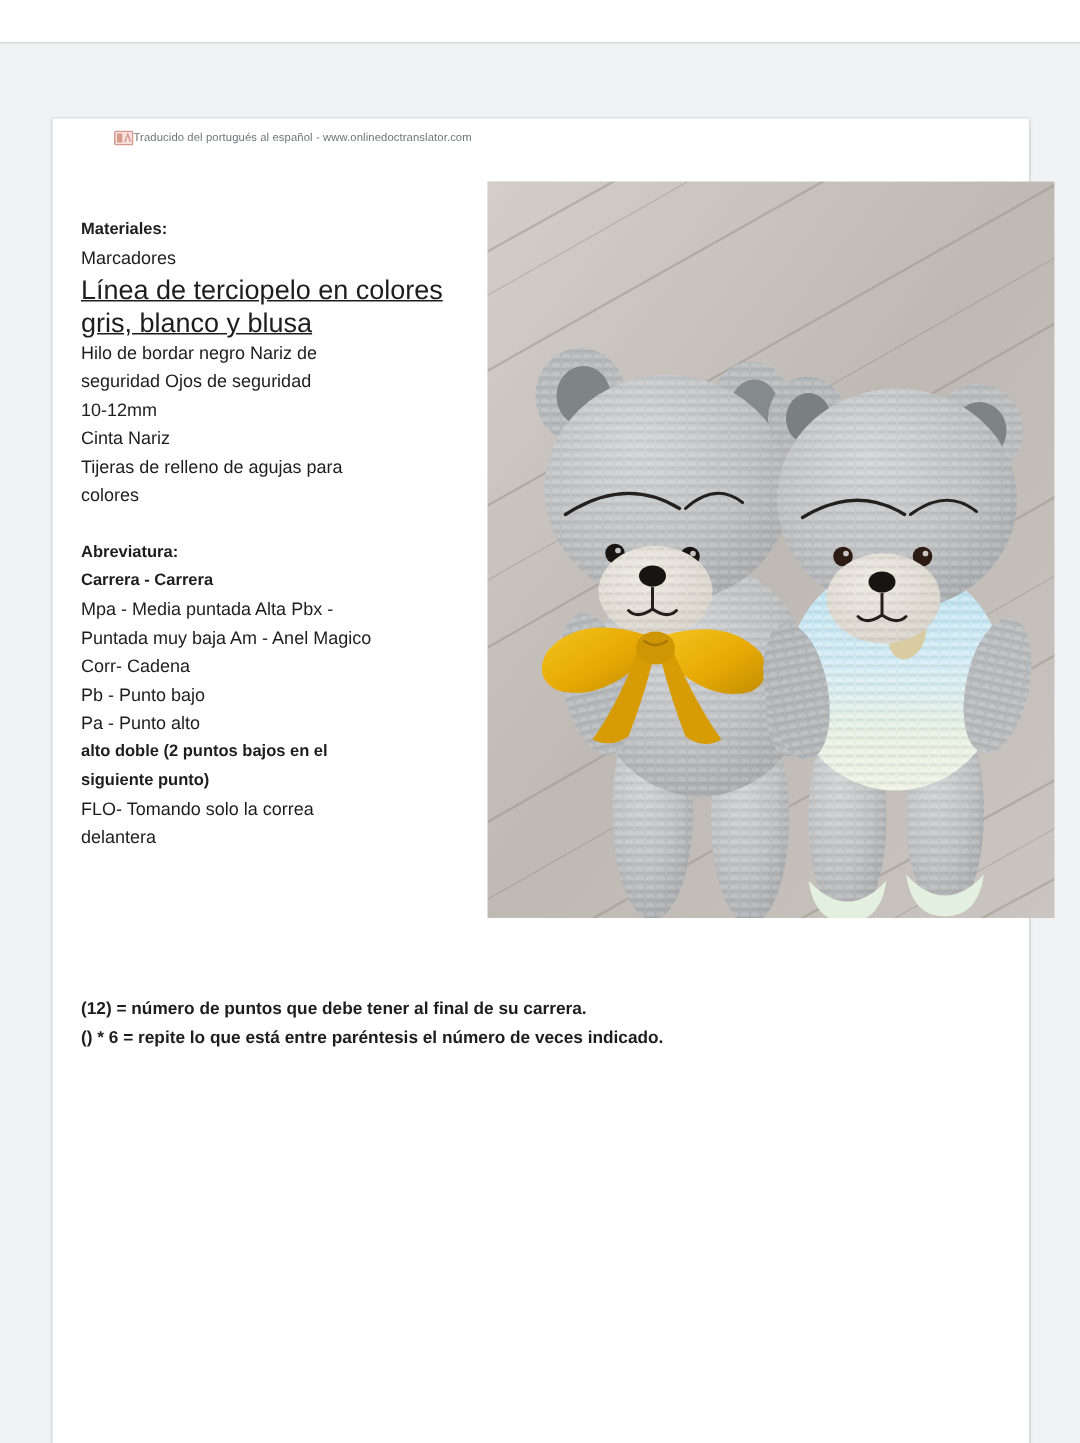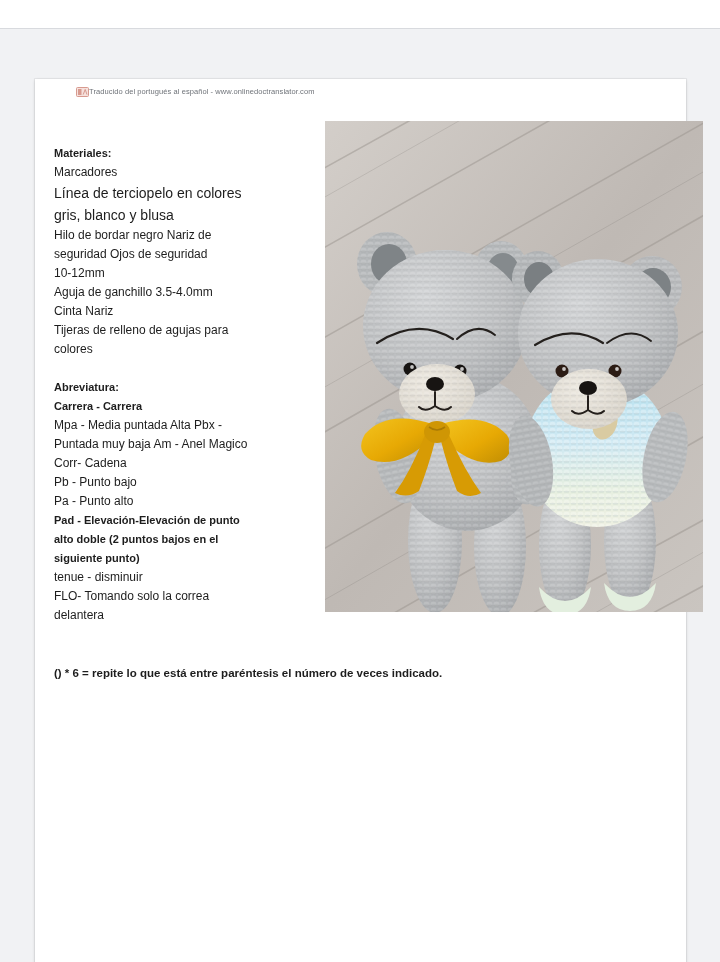--- a/index.html
+++ b/index.html
@@ -92,23 +92,24 @@
     font-size: 11px;
     line-height: 19px;
     display: block;
   }
   .line-sm {
     font-size: 12px;
     line-height: 19px;
     display: block;
   }
   .line-lg {
-    font-size: 14px;
+    font-size: 18px;
     line-height: 22px;
     display: block;
+    text-decoration: underline;
   }
   .line-xs {
     font-size: 11px;
     line-height: 19px;
     display: block;
     font-weight: bold;
   }
   .spacer-block {
     height: 19px;
   }
@@ -163,40 +164,37 @@
       <div class="text-column">
 
         <div class="para">
           <span class="lbl-bold">Materiales:</span>
           <span class="line-sm">Marcadores</span>
           <span class="line-lg">Línea de terciopelo en colores</span>
           <span class="line-lg">gris, blanco y blusa</span>
           <span class="line-sm">Hilo de bordar negro Nariz de</span>
           <span class="line-sm">seguridad Ojos de seguridad</span>
           <span class="line-sm">10-12mm</span>
-          <span class="line-sm">Aguja de ganchillo 3.5-4.0mm</span>
           <span class="line-sm">Cinta Nariz</span>
           <span class="line-sm">Tijeras de relleno de agujas para</span>
           <span class="line-sm">colores</span>
         </div>
 
         <div class="spacer-block"></div>
 
         <div class="para">
           <span class="lbl-bold">Abreviatura:</span>
           <span class="line-xs">Carrera - Carrera</span>
           <span class="line-sm">Mpa - Media puntada Alta Pbx -</span>
           <span class="line-sm">Puntada muy baja Am - Anel Magico</span>
           <span class="line-sm">Corr- Cadena</span>
           <span class="line-sm">Pb - Punto bajo</span>
           <span class="line-sm">Pa - Punto alto</span>
-          <span class="line-xs">Pad - Elevación-Elevación de punto</span>
           <span class="line-xs">alto doble (2 puntos bajos en el</span>
           <span class="line-xs">siguiente punto)</span>
-          <span class="line-sm">tenue - disminuir</span>
           <span class="line-sm">FLO- Tomando solo la correa</span>
           <span class="line-sm">delantera</span>
         </div>
 
       </div>
 
       <div class="photo">
         <svg width="378" height="491" viewBox="0 0 378 491">
           <defs>
             <linearGradient id="gWood" x1="0" y1="0" x2="1" y2="1">
@@ -332,19 +330,20 @@
           <ellipse cx="264" cy="278" rx="38" ry="30" fill="url(#gMuzzle)"></ellipse>
           <ellipse cx="264" cy="278" rx="38" ry="30" fill="url(#stitch)"></ellipse>
           <ellipse cx="263" cy="267" rx="9" ry="7" fill="#171412"></ellipse>
           <path d="M263 275 L263 289 M263 289 Q253 296 247 290 M263 289 Q273 296 279 290" stroke="#241f1c" stroke-width="2" fill="none" stroke-linecap="round"></path>
 
           <rect width="378" height="491" fill="none"></rect>
         </svg>
       </div>
 
       <div class="footnotes">
+        <span class="footnote-line">(12) = número de puntos que debe tener al final de su carrera.</span>
         <span class="footnote-line">() * 6 = repite lo que está entre paréntesis el número de veces indicado.</span>
       </div>
 
     </div>
 
   </div>
 </div>
 
 </body></html>

